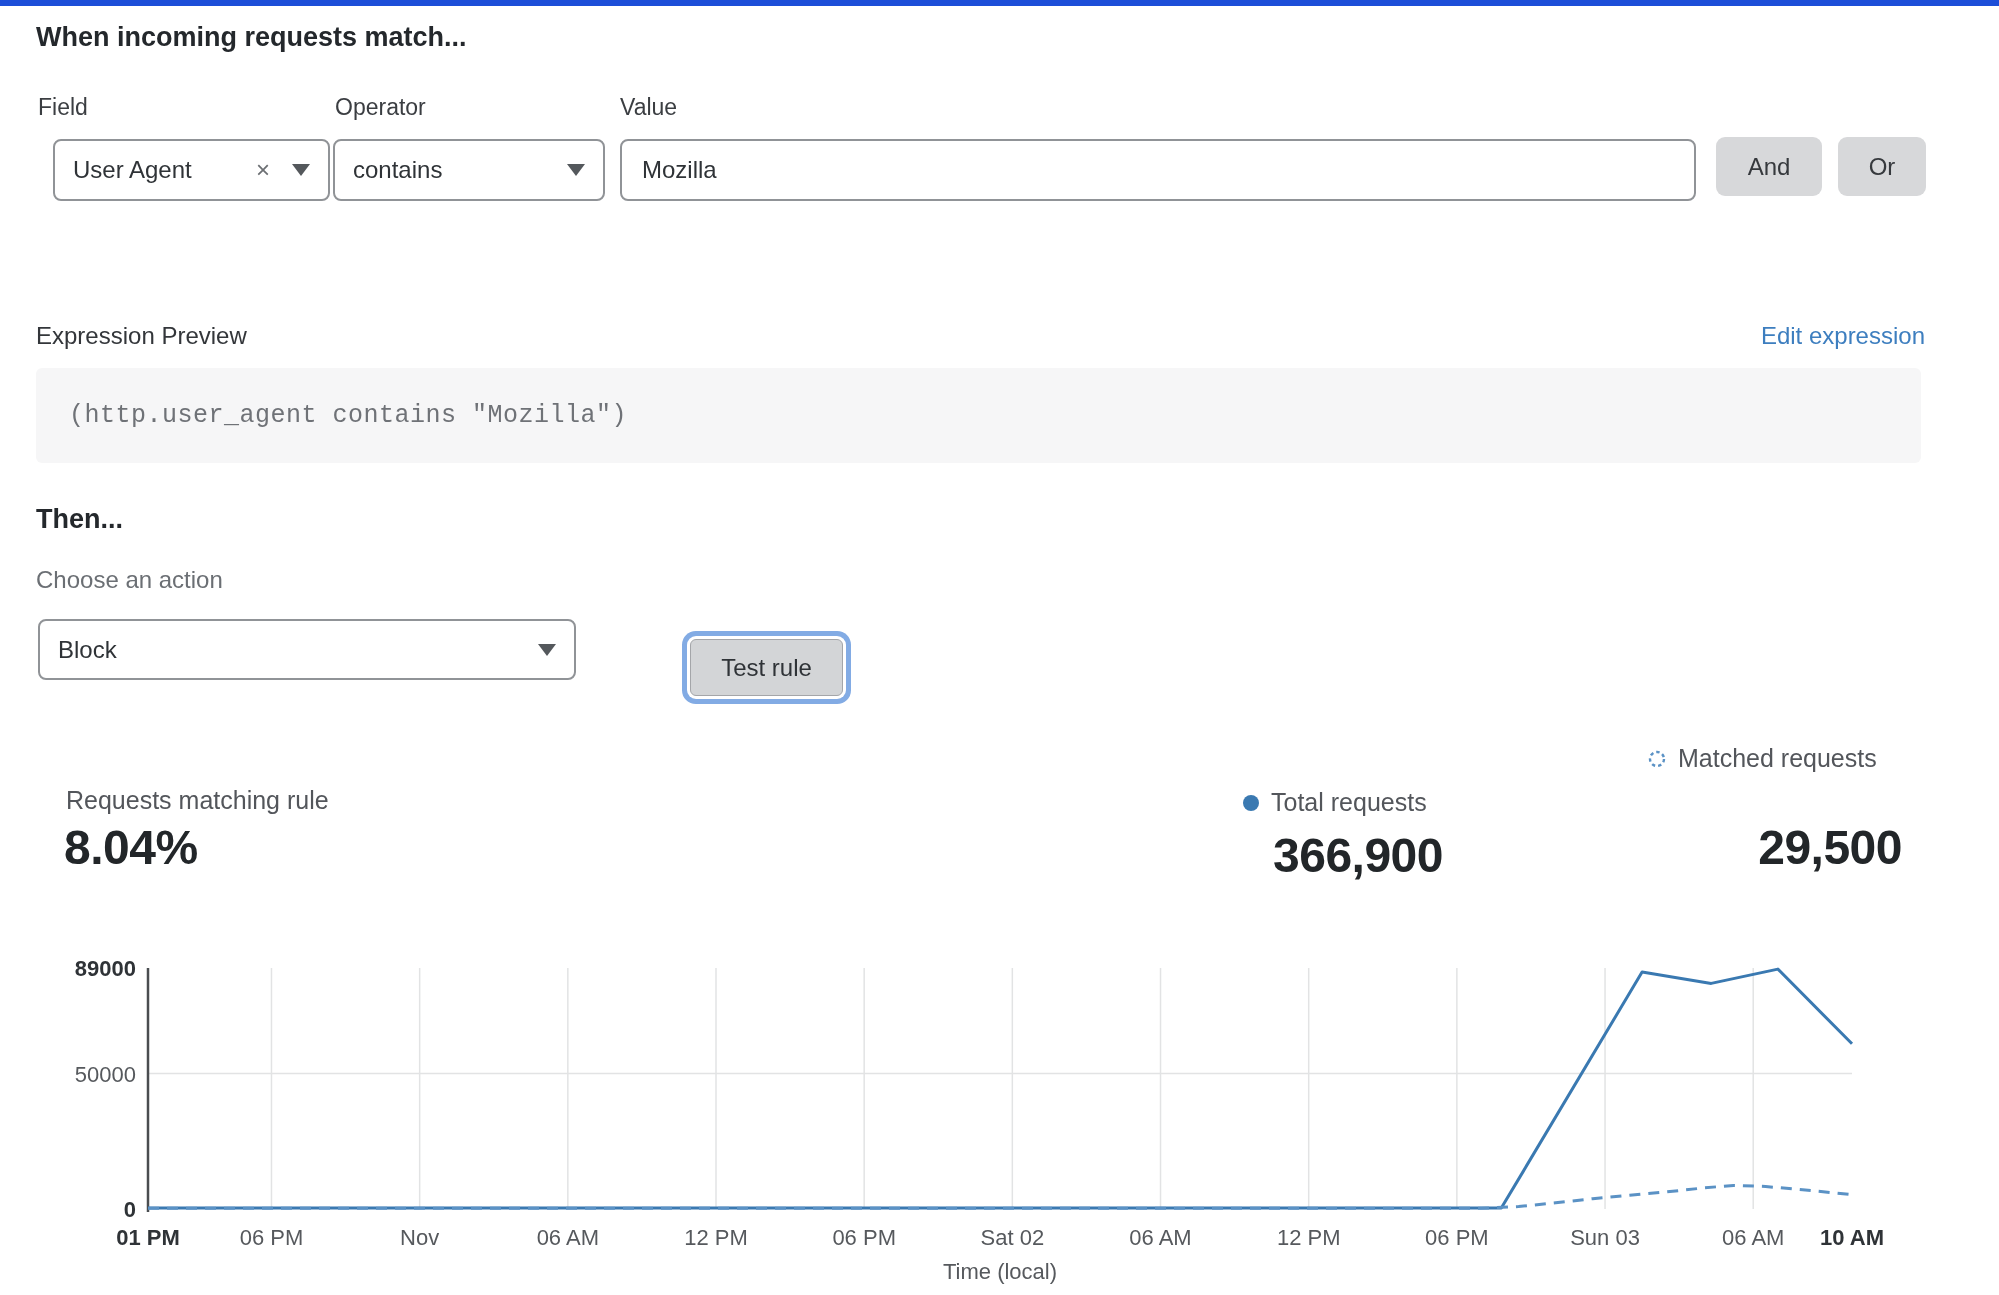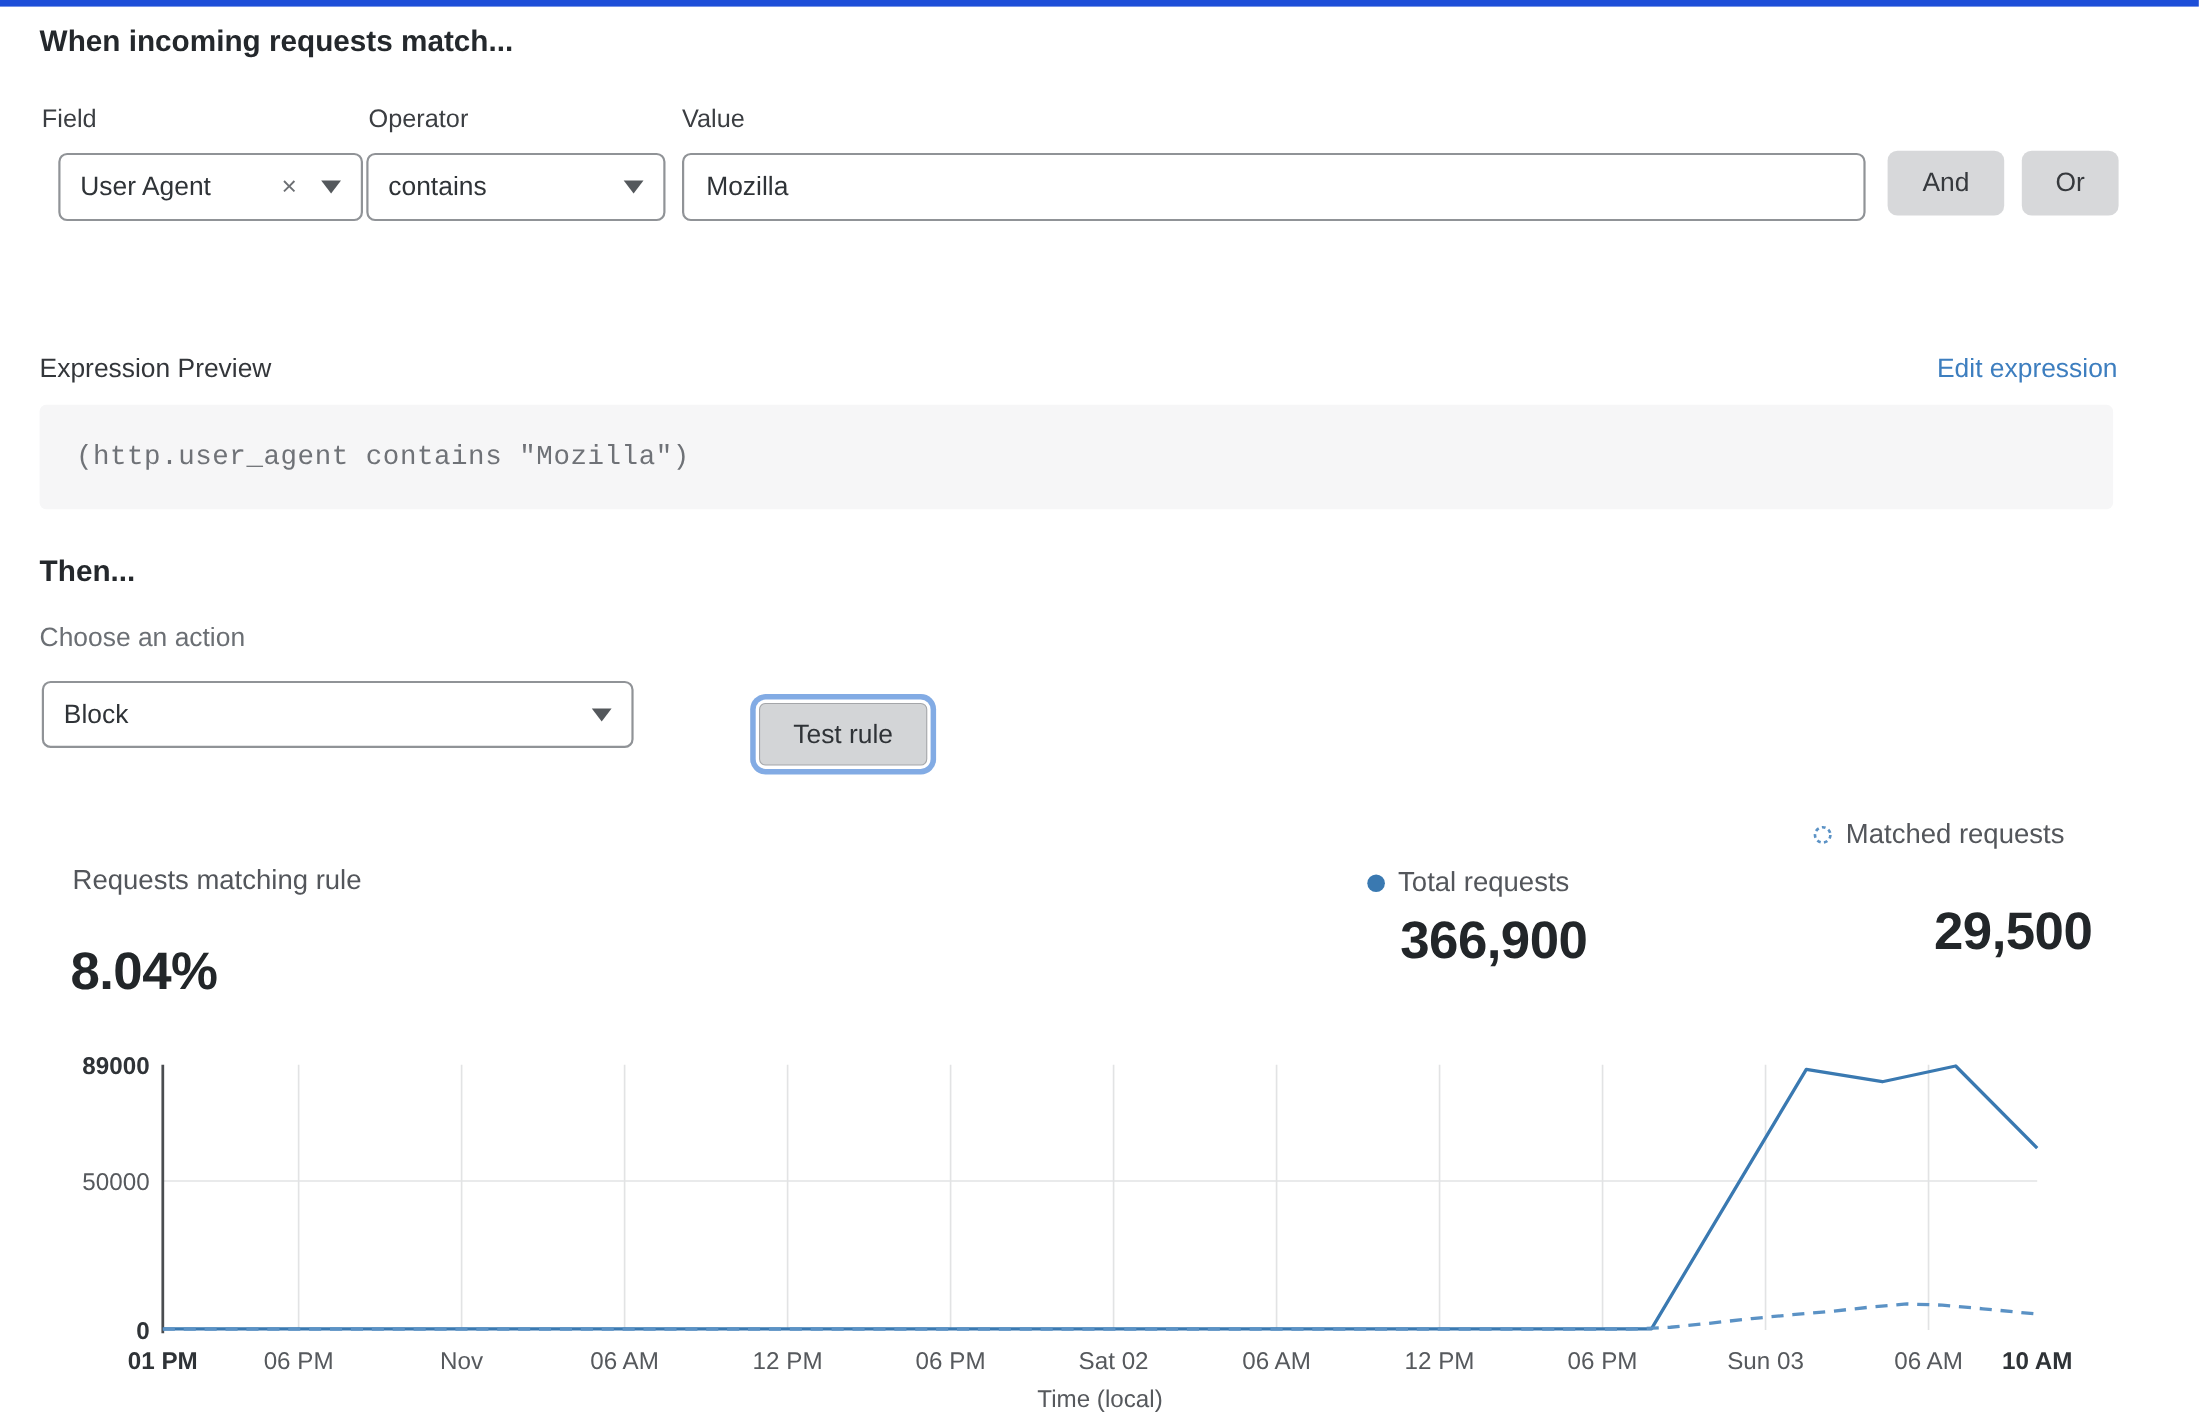--- a/index.html
+++ b/index.html
@@ -91,21 +91,21 @@
   <div class="abs select-box" style="left:38px; top:613px; width:538px; height:61px;">
     <span class="grow">Block</span>
     <span class="caret"></span>
   </div>
 
   <div class="abs" style="left:690px; top:617px;">
     <button class="test-btn">Test rule</button>
   </div>
 
   <div class="abs stat-label" style="left:66px; top:780px;">Requests matching rule</div>
-  <div class="abs stat-value" style="left:64px; top:814px;margin-top:36px;">8.04%</div>
+  <div class="abs stat-value" style="left:64px; top:814px;">8.04%</div>
 
   <div class="abs legend-row" style="left:1243px; top:782px;">
     <span class="legend-dot" style="background:#3a79b1;"></span>
     <span class="stat-label">Total requests</span>
   </div>
   <div class="abs stat-value num-right" style="left:1193px; top:822px; width:250px;">366,900</div>
 
   <div class="abs legend-row" style="left:1648px; top:738px;">
     <svg width="18" height="18" viewBox="0 0 18 18">
       <circle cx="9" cy="9" r="7" fill="none" stroke="#5b92c5" stroke-width="2.4" stroke-dasharray="3.4 3"></circle>

